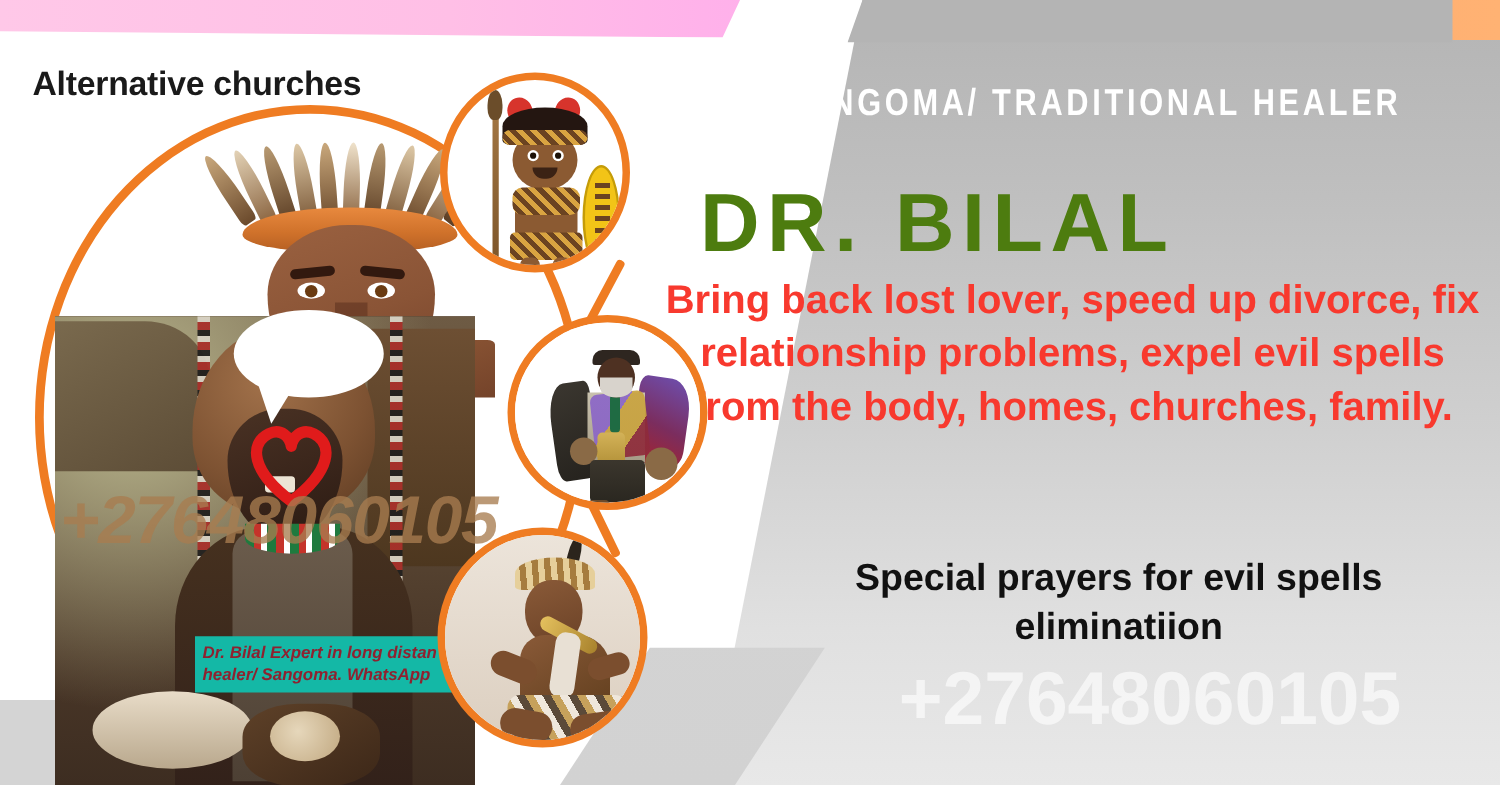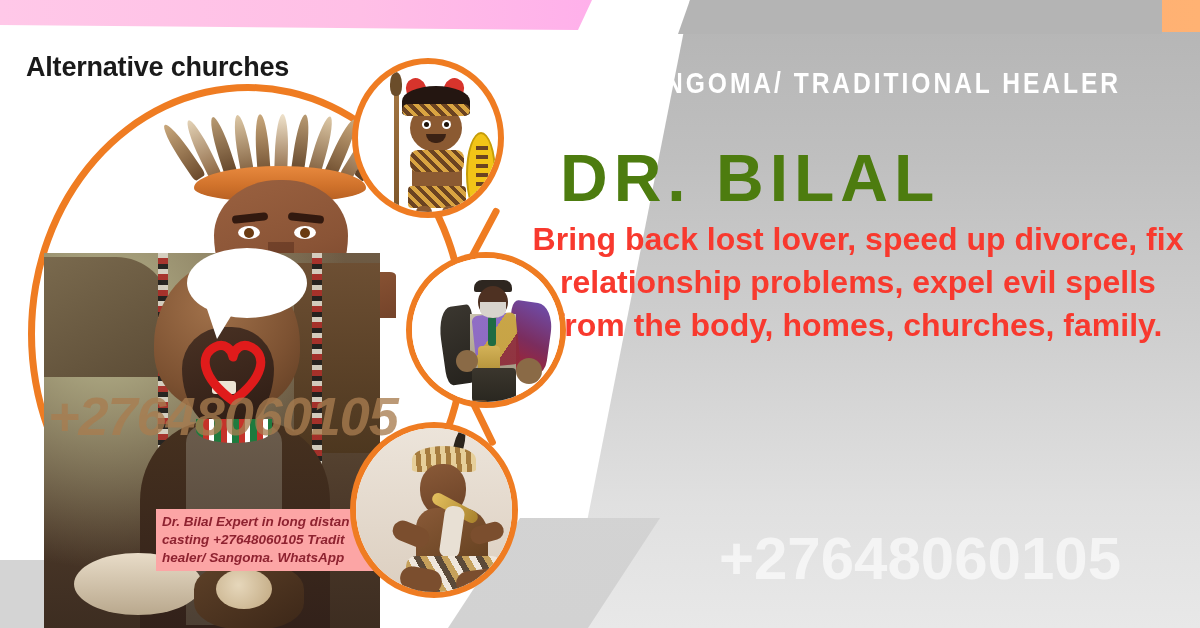--- a/index.html
+++ b/index.html
@@ -327,21 +327,21 @@
     letter-spacing: -1px;
     white-space: nowrap;
   }
 
   
   .caption-box {
     position: absolute;
     left: 156px; top: 509px;
     width: 232px;
     z-index: 6;
-    background: #fca5a5;
+    background: #14b8a6;
     padding: 4px 6px 5px 6px;
     box-sizing: border-box;
   }
   .caption-box p {
     margin: 0;
     font-size: 13.5px;
     font-weight: bold;
     font-style: italic;
     color: #8e2230;
     line-height: 1.32;
@@ -550,21 +550,20 @@
   <div class="bubble-tail"></div>
 
   <svg class="heart" viewBox="0 0 76 72">
     <path d="M38 68 C 6 44, 4 22, 20 14 C 30 9, 37 17, 38 24 C 39 17, 46 9, 56 14 C 72 22, 70 44, 38 68 Z" fill="none" stroke="#e01b1b" stroke-width="9" stroke-linejoin="round"></path>
   </svg>
 
   <div class="photo-number">+27648060105</div>
 
   <div class="caption-box">
     <p>Dr. Bilal Expert in long distan</p>
-    <p>casting +27648060105 Tradit</p>
     <p>healer/ Sangoma. WhatsApp</p>
   </div>
 
   <div class="connector conn-1"></div>
   <div class="connector conn-2"></div>
 
   <div class="circ circ-1">
     <span class="c1-spear"></span>
     <span class="c1-spearhead"></span>
     <span class="c1-plume-l"></span>
@@ -618,15 +617,16 @@
     <span class="c3-armL"></span>
     <span class="c3-armR"></span>
     <span class="c3-skirt"></span>
     <span class="c3-legL"></span>
     <span class="c3-legR"></span>
   </div>
 
   <div class="r-kicker">SANGOMA/ TRADITIONAL HEALER</div>
   <div class="r-name">DR. BILAL</div>
   <div class="r-body">Bring back lost lover, speed up divorce, fix relationship problems, expel evil spells from the body, homes, churches, family.</div>
+  <div class="r-sub">Special prayers for  evil spells eliminatiion</div>
   <div class="r-phone-watermark">+27648060105</div>
 
 </div>
 
 </body></html>

